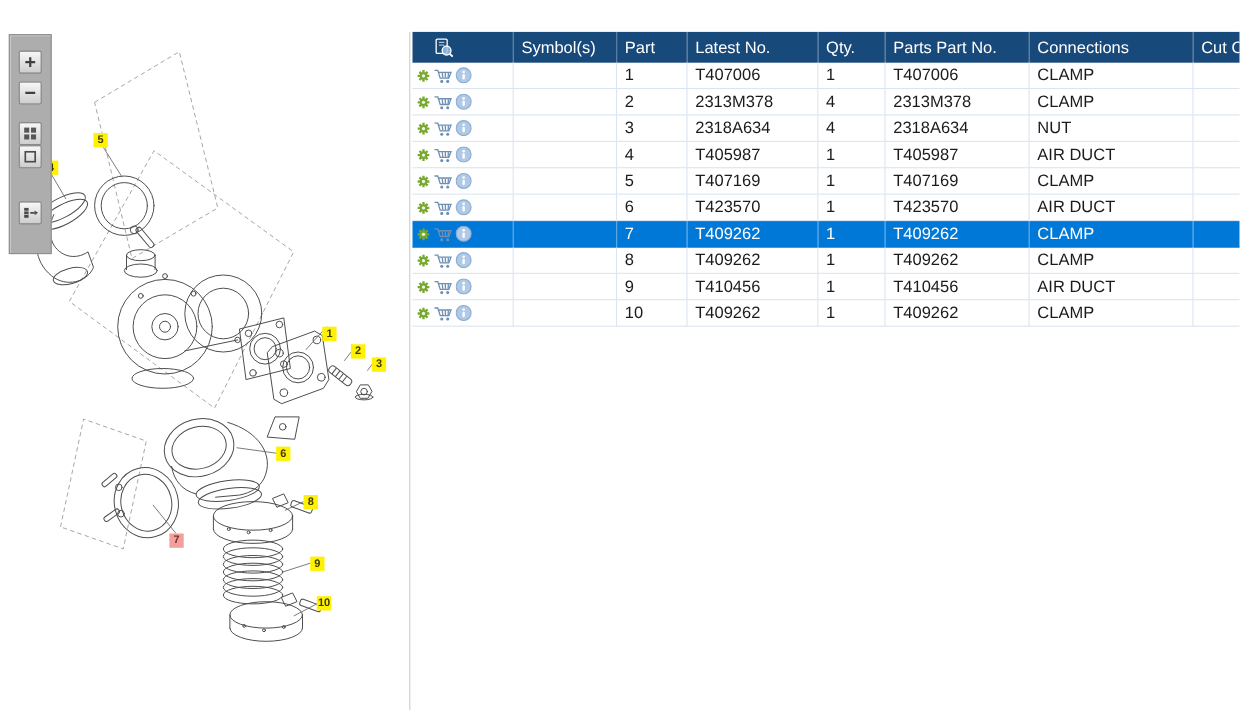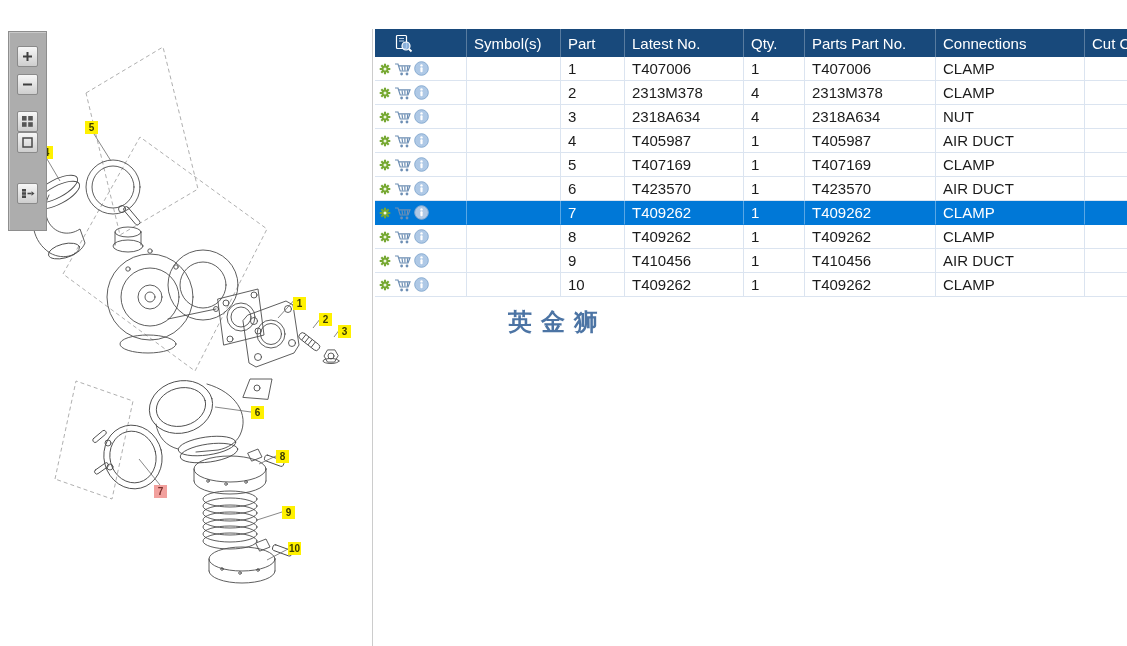--- a/index.html
+++ b/index.html
@@ -726,16 +726,15 @@
             <td>T409262</td>
             <td>1</td>
             <td>T409262</td>
             <td>CLAMP</td>
             <td></td>
             <td></td>
             <td></td>
           </tr>
         </tbody>
     </table>
-    <div class="watermark">英金狮</div>
   </section>
 
 </div>
 
 </body></html>

